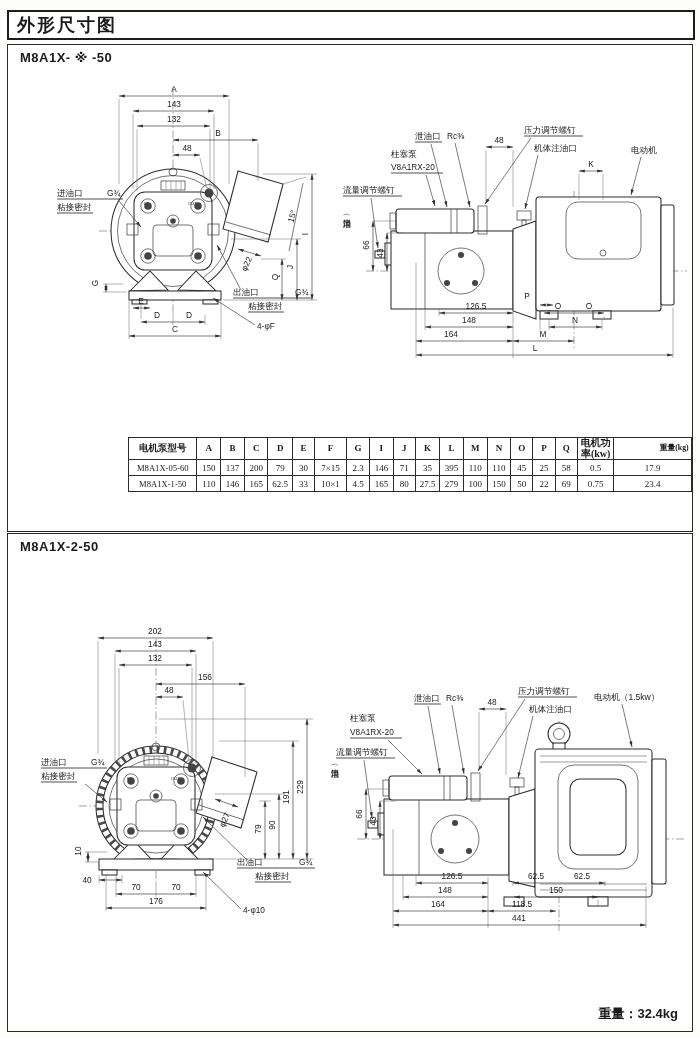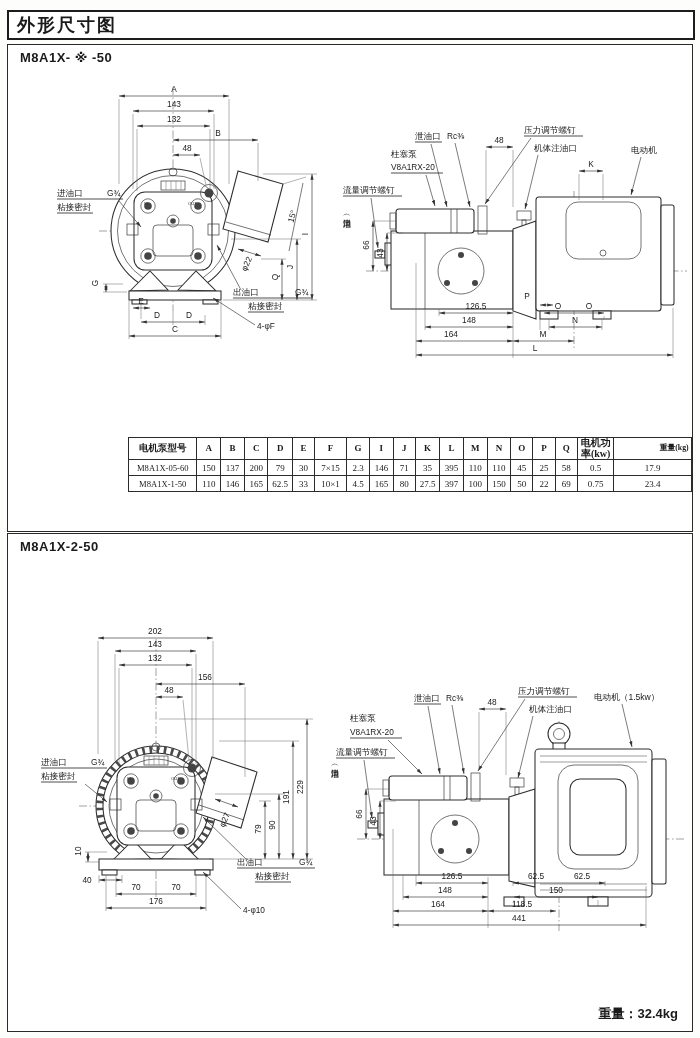--- a/index.html
+++ b/index.html
@@ -323,21 +323,21 @@
             <td>110</td>
             <td>146</td>
             <td>165</td>
             <td>62.5</td>
             <td>33</td>
             <td>10×1</td>
             <td>4.5</td>
             <td>165</td>
             <td>80</td>
             <td>27.5</td>
-            <td>397</td>
+            <td>279</td>
             <td>100</td>
             <td>150</td>
             <td>50</td>
             <td>22</td>
             <td>69</td>
             <td>0.75</td>
             <td>23.4</td>
           </tr>
         </tbody>
     </table>

